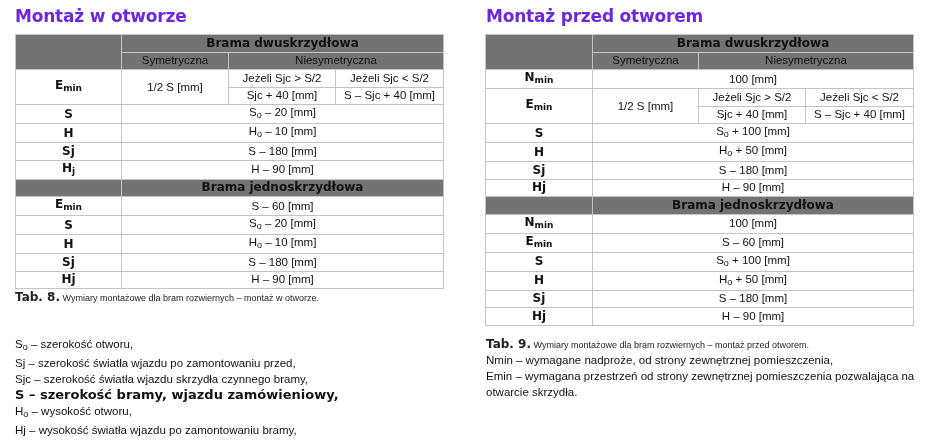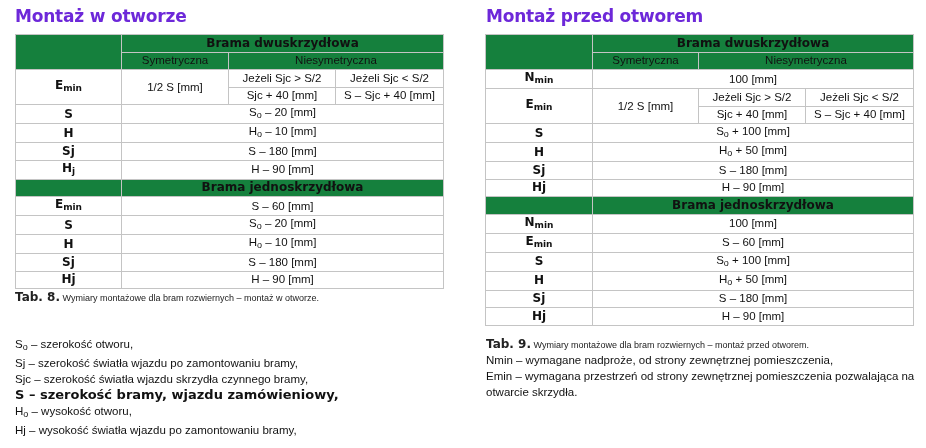--- a/index.html
+++ b/index.html
@@ -1,20 +1,20 @@
 <!DOCTYPE html>
 <html><head>
 <meta charset="utf-8">
 <style>
   html, body { margin:0; padding:0; background:#ffffff; }
   body { width:926px; height:448px; position:relative; overflow:hidden; font-family:"Liberation Sans", sans-serif; color:#111; }
   .title { position:absolute; font-family:"DejaVu Sans", sans-serif; font-weight:bold; font-size:17px; letter-spacing:-0.2px; color:#6d28d9; }
   table.t { position:absolute; border-collapse:collapse; table-layout:fixed; font-size:11.5px; }
   table.t td { border:1.5px solid #c4c4c4; text-align:center; vertical-align:middle; padding:0; height:16.5px; line-height:15px; white-space:nowrap; }
-  table.t td.hd { background:#15803d; }
+  table.t td.hd { background:#737373; }
   table.t td.bold { font-family:"DejaVu Sans", sans-serif; font-weight:bold; font-size:12px; }
   table.t td.lbl { font-family:"DejaVu Sans", sans-serif; font-weight:bold; font-size:12px; }
   .lbl sub, .val sub { font-size:9px; vertical-align:-2px; }
   .caption { position:absolute; font-size:9px; color:#222; }
   .caption b { font-family:"DejaVu Sans", sans-serif; font-size:12px; }
   .legend { position:absolute; font-size:11.5px; line-height:16px; color:#111; }
   .legend .b { font-family:"DejaVu Sans", sans-serif; font-weight:bold; font-size:13px; }
   .legend sub { font-size:9px; vertical-align:-2px; }
 </style>
 </head>
@@ -94,21 +94,21 @@
         <td class="lbl"><span>Hj</span></td>
         <td colspan="3" class="val"><span>H – 90 [mm]</span><span></span></td>
       </tr>
     </tbody>
 </table>
 
 <div class="caption" style="left:15px;top:290px;"><b>Tab. 8.</b><span> Wymiary montażowe dla bram rozwiernych – montaż w otworze.</span></div>
 
 <div class="legend" style="left:15px;top:336px;" id="left-legend">
     <div><span>S</span><sub>o</sub><span> – szerokość otworu,</span></div>
-    <div><span>Sj</span><span> – szerokość światła wjazdu po zamontowaniu bramy,</span></div>
+    <div><span>Sj</span><span> – szerokość światła wjazdu po zamontowaniu przed,</span></div>
     <div><span>Sjc</span><span> – szerokość światła wjazdu skrzydła czynnego bramy,</span></div>
     <div class="b"><span>S</span><span> – szerokość bramy, wjazdu zamówieniowy,</span></div>
     <div><span>H</span><sub>o</sub><span> – wysokość otworu,</span></div>
     <div><span>Hj</span><span> – wysokość światła wjazdu po zamontowaniu bramy,</span></div>
   </div>
 
 <div class="title" style="left:486px;top:6px;">Montaż przed otworem</div>
 
 <table class="t" style="left:485px;top:34px;width:428px;">
   <colgroup>

